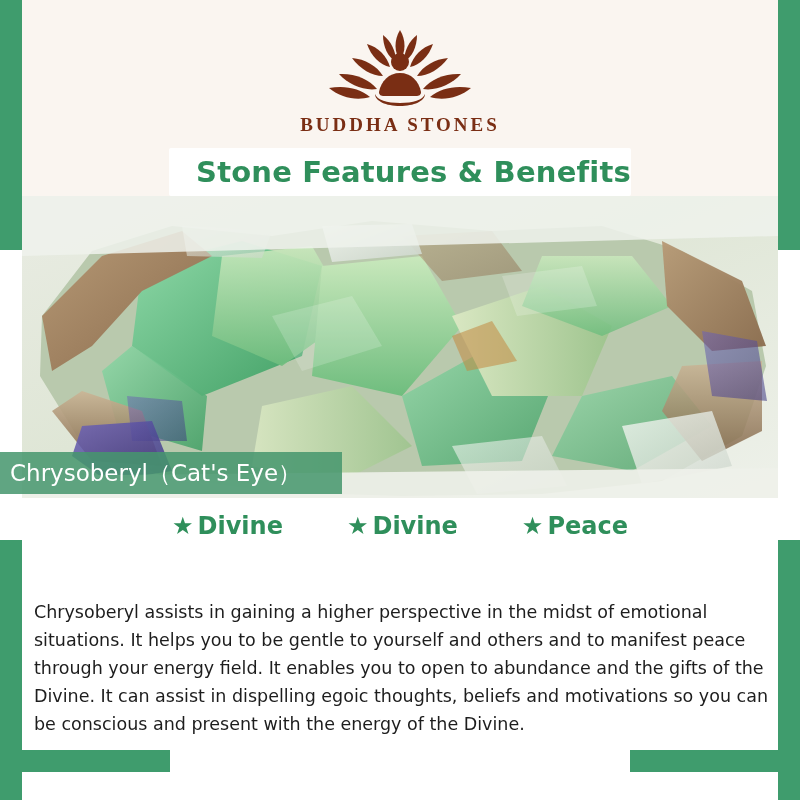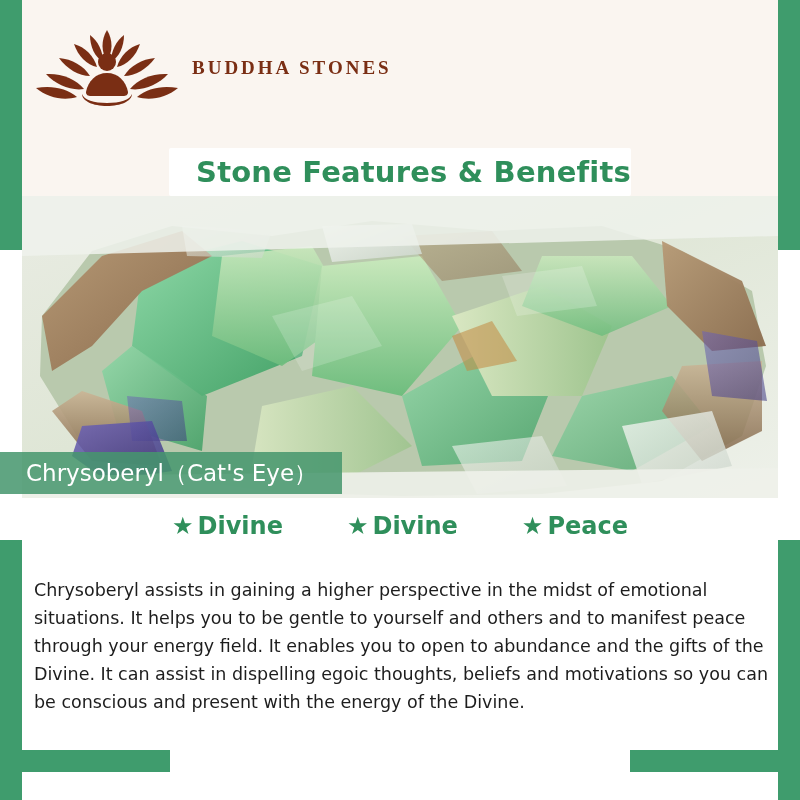--- a/index.html
+++ b/index.html
@@ -49,21 +49,21 @@
     height: 196px;
     background: #faf5f0;
   }
 
   .logo-wrap {
     position: absolute;
     left: 0;
     right: 0;
     top: 22px;
     display: flex;
-    flex-direction: row;
+    flex-direction: column;
     align-items: center;
   }
   .logo-mark {
     width: 170px;
     height: 86px;
     display: block;
   }
   .logo-text {
     margin-top: 6px;
     font-family: "Liberation Serif", serif;
@@ -110,21 +110,21 @@
   
   .caption-bar {
     position: absolute;
     left: 0;
     top: 452px;
     width: 342px;
     height: 42px;
     background: rgba(70, 150, 110, 0.86);
     display: flex;
     align-items: center;
-    padding-left: 26px;
+    padding-left: 10px;
     box-sizing: border-box;
   }
   .caption-bar .caption-text {
     color: #ffffff;
     font-size: 23px;
     font-family: "DejaVu Sans", sans-serif;
     white-space: nowrap;
   }
 
   
@@ -151,21 +151,21 @@
     color: #2f8f5b;
     font-weight: bold;
     font-size: 24px;
     font-family: "DejaVu Sans", sans-serif;
   }
 
   
   .body-text {
     position: absolute;
     left: 34px;
-    top: 558px;
+    top: 580px;
     width: 736px;
     font-size: 17.5px;
     line-height: 28px;
     color: #1d1d1d;
     font-family: "DejaVu Sans", sans-serif;
   }
 </style>
 </head>
 <body>
 

